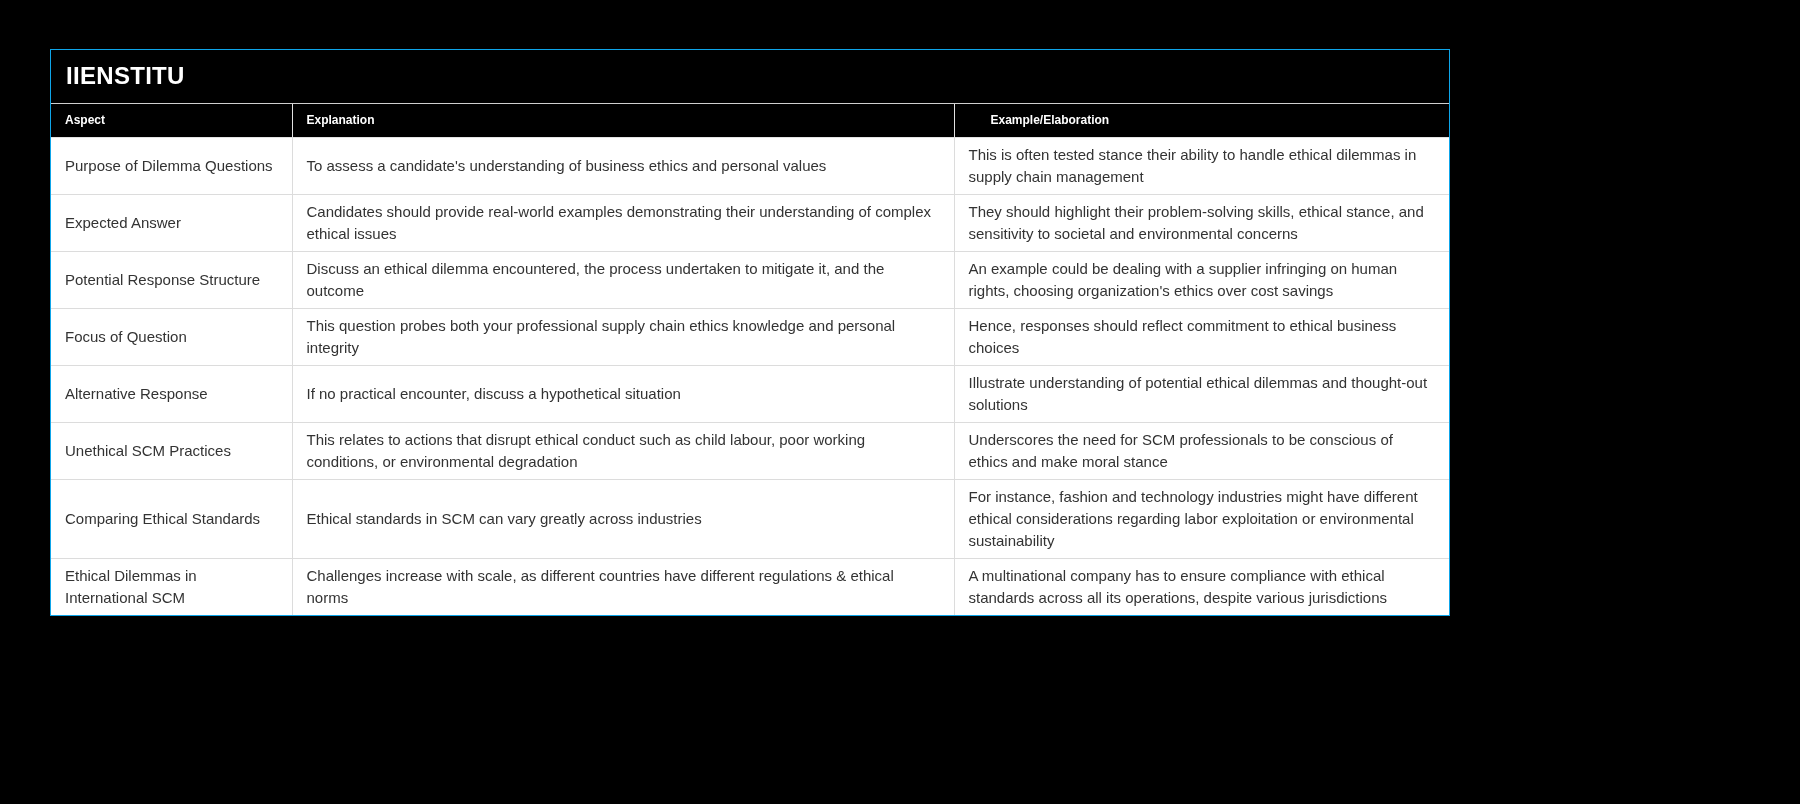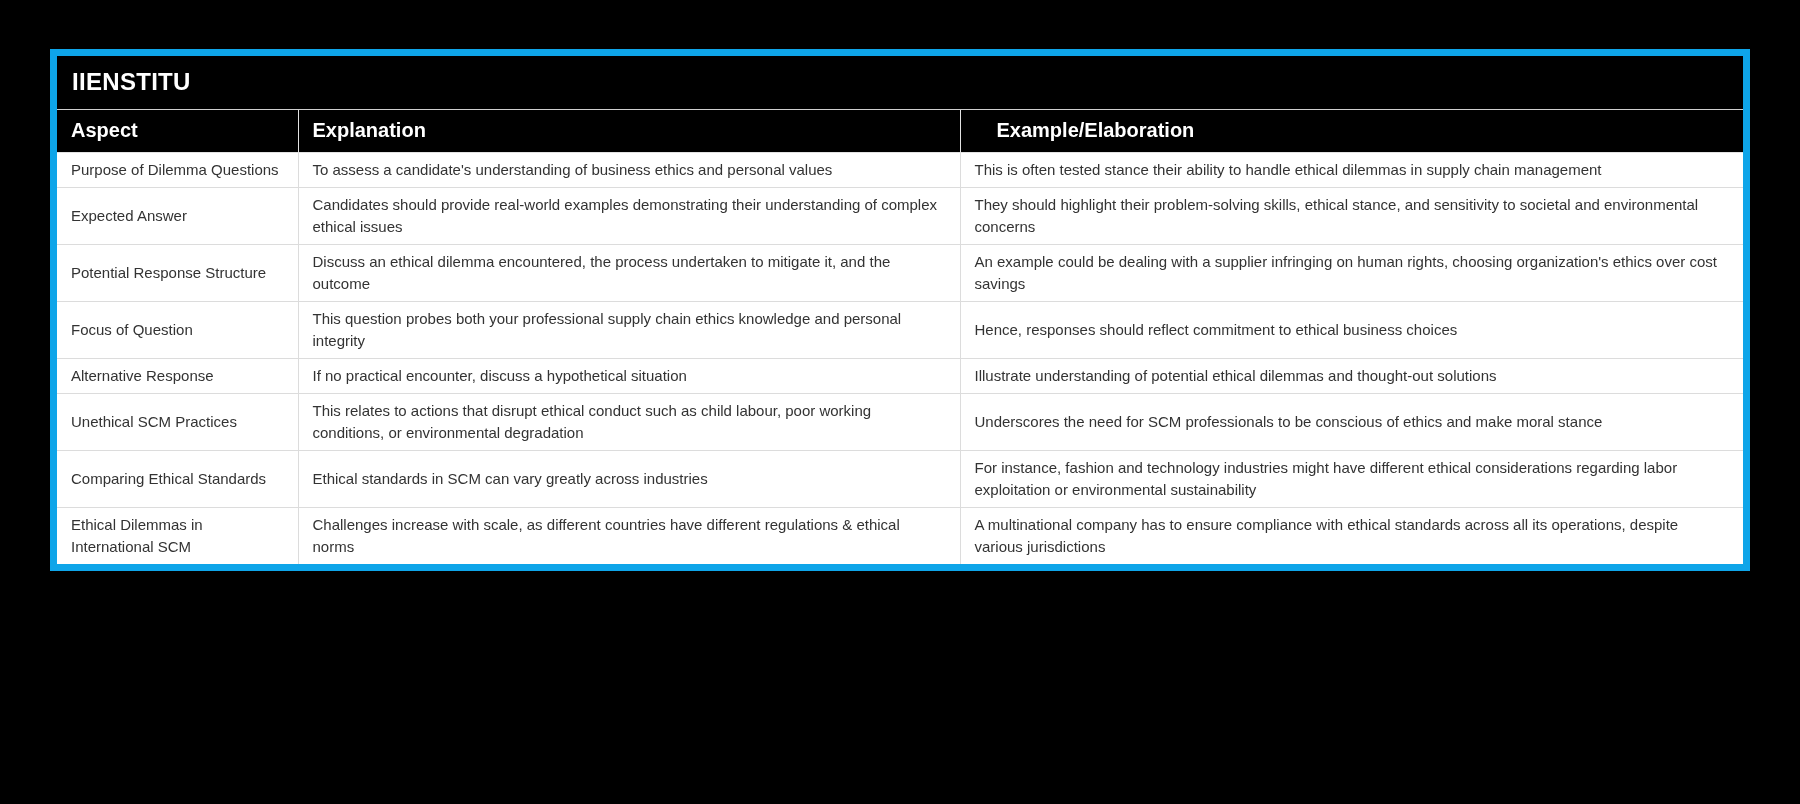--- a/index.html
+++ b/index.html
@@ -12,23 +12,23 @@
     position: relative;
     width: 1800px;
     height: 804px;
     background: #000000;
     overflow: hidden;
   }
   .card {
     position: absolute;
     left: 50px;
     top: 49px;
-    width: 1700px;
+    width: 1400px;
     background: #000000;
-    border: 7px solid #0ea5e9;
+    border: 1px solid #0ea5e9;
     box-sizing: border-box;
   }
   .card-title {
     background: #000000;
     color: #ffffff;
     font-size: 24px;
     font-weight: 700;
     padding: 12px 15px 13px 15px;
     border-bottom: 1px solid #cfcfcf;
     letter-spacing: 0.3px;
@@ -39,21 +39,21 @@
     table-layout: fixed;
     background: #ffffff;
   }
   col.col-aspect      { width: 241px; }
   col.col-explanation { width: 662px; }
   col.col-example     { width: auto;  }
   thead th {
     background: #000000;
     color: #ffffff;
     text-align: left;
-    font-size: 20px;
+    font-size: 12px;
     font-weight: 700;
     padding: 9px 14px 10px 14px;
     border-right: 1px solid #e2e2e2;
     border-bottom: 1px solid #e2e2e2;
   }
   thead th:last-child { border-right: none; padding-left: 36px; }
   tbody td {
     background: #ffffff;
     color: #333333;
     font-size: 15px;

